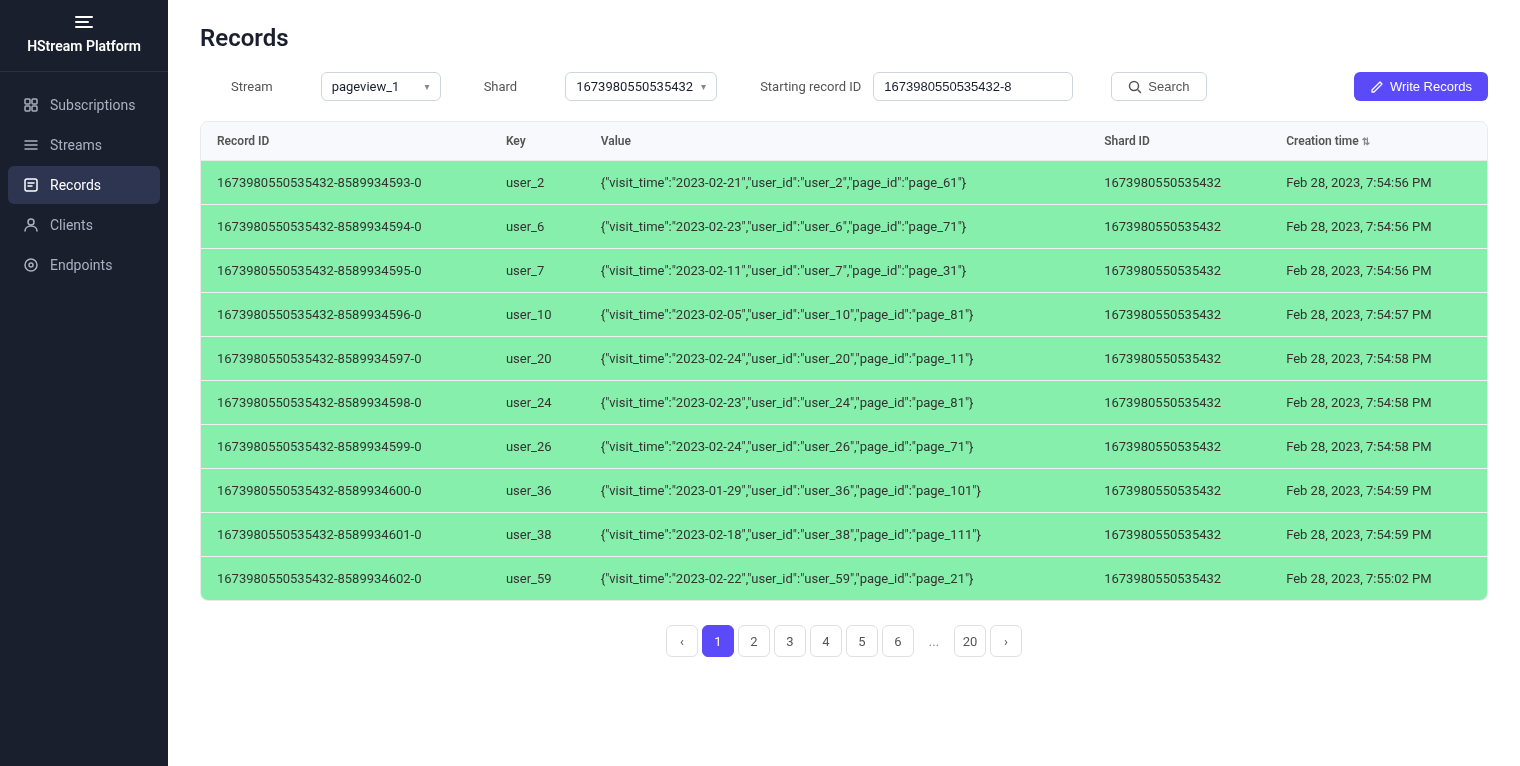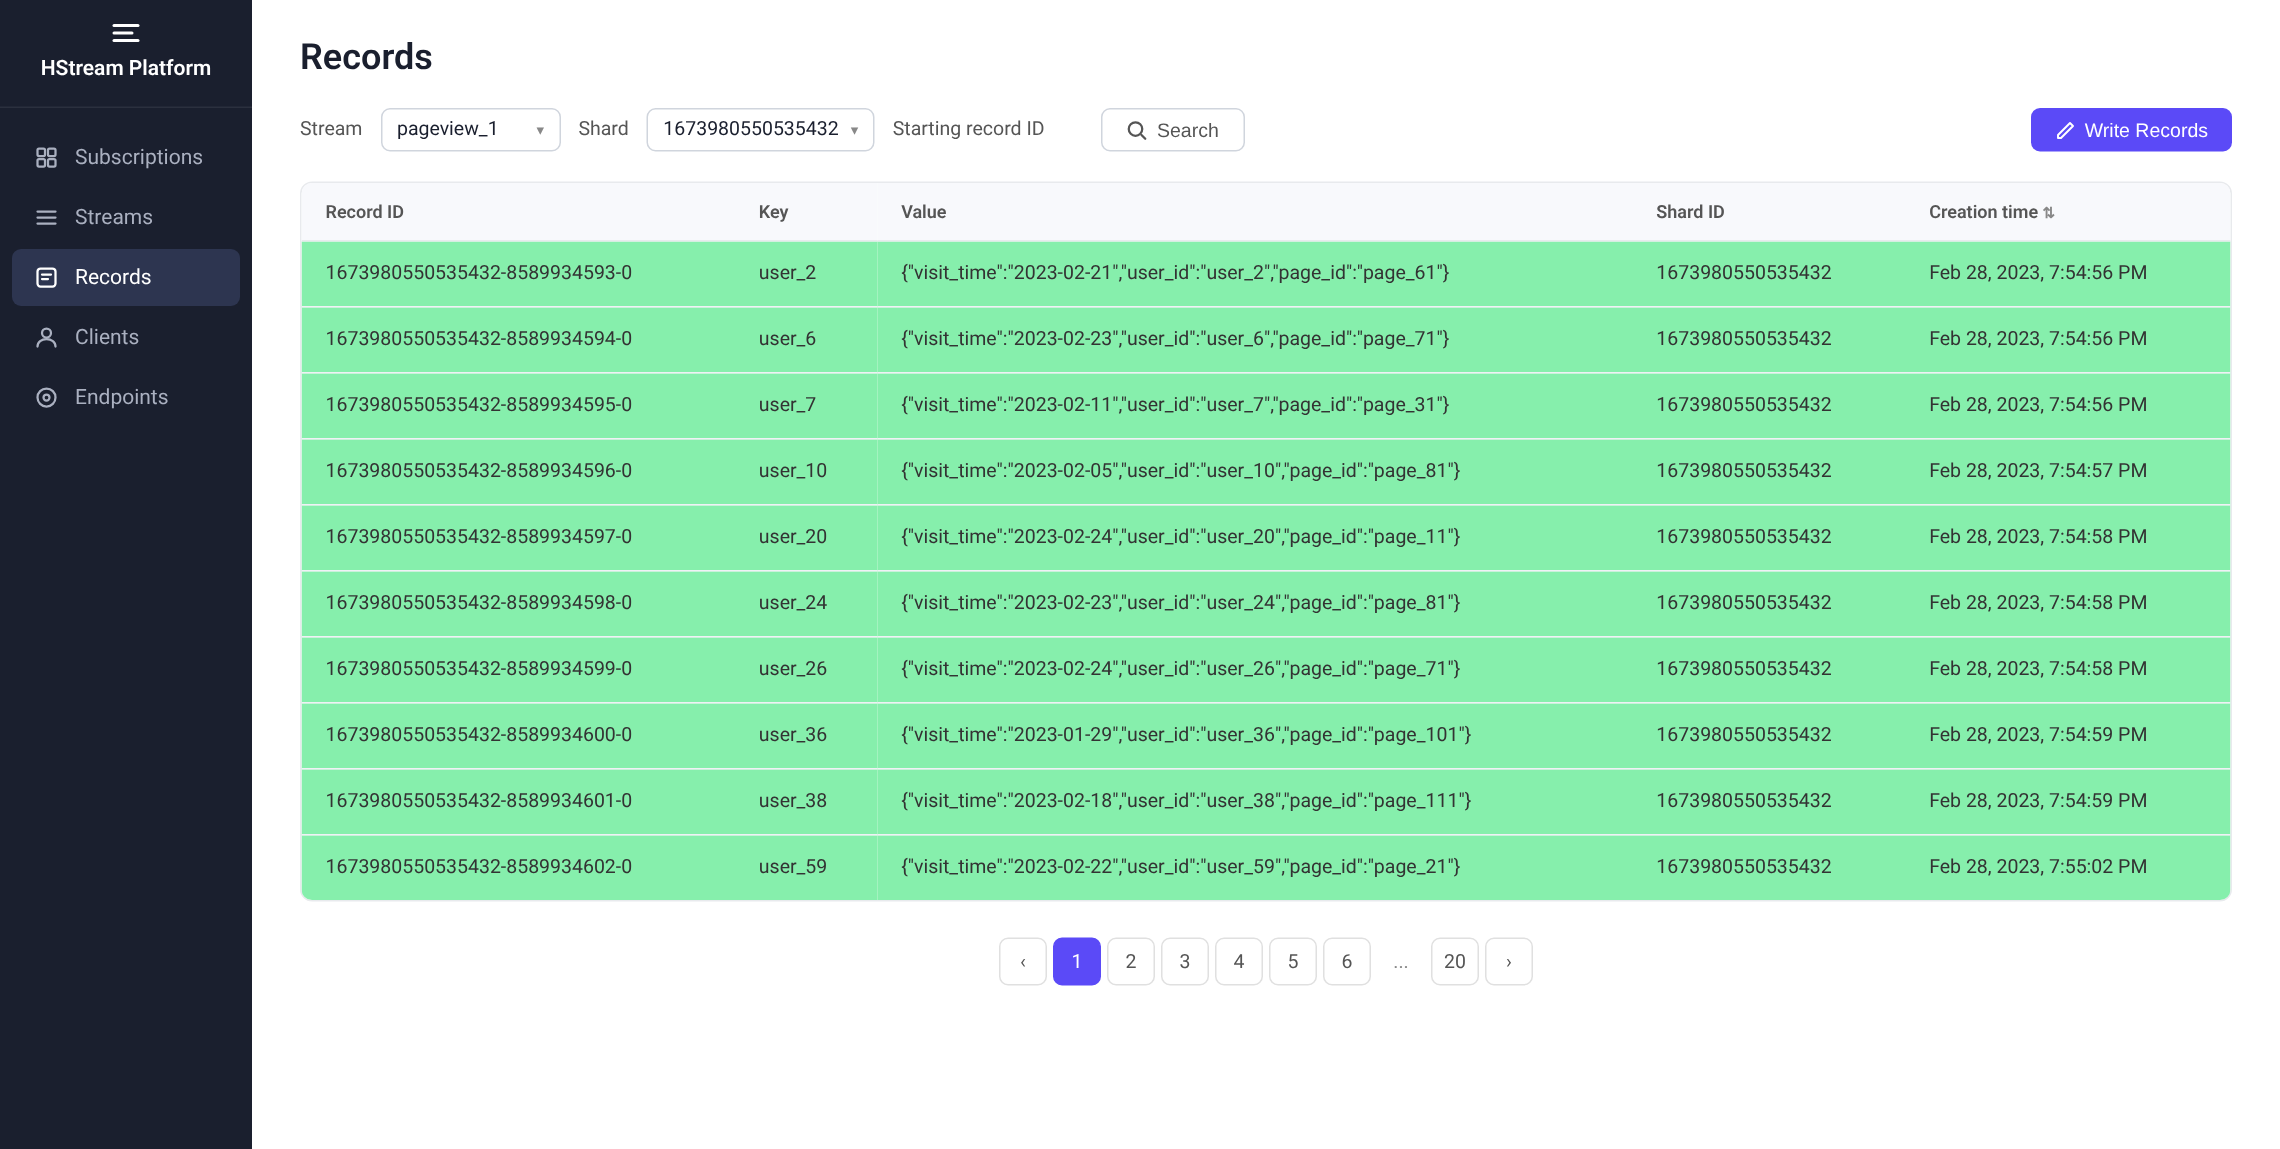--- a/index.html
+++ b/index.html
@@ -82,33 +82,35 @@
     .toolbar {
       display: flex;
       align-items: center;
       gap: 12px;
       margin-bottom: 20px;
       flex-wrap: wrap;
     }
     .toolbar-label {
       font-size: 13px;
       color: #555;
+      margin-left: 31px;
     }
     .toolbar-select {
       display: flex;
       align-items: center;
       border: 1px solid #d0d5dd;
       border-radius: 6px;
       padding: 6px 10px;
       background: #fff;
       cursor: pointer;
       font-size: 13px;
       color: #1a1f2e;
       gap: 8px;
       min-width: 120px;
+      margin-left: 36px;
     }
     .toolbar-select .chevron { font-size: 10px; color: #888; margin-left: auto; }
     .toolbar-input {
       border: 1px solid #d0d5dd;
       border-radius: 6px;
       padding: 6px 10px;
       background: #fff;
       font-size: 13px;
       color: #1a1f2e;
       min-width: 200px;
@@ -279,20 +281,21 @@
         <span class="chevron">▾</span>
       </div>
 
       <span class="toolbar-label">Shard</span>
       <div class="toolbar-select">
         <span>1673980550535432</span>
         <span class="chevron">▾</span>
       </div>
 
       <span class="toolbar-label">Starting record ID</span>
+      <input class="toolbar-input" type="text" value="1673980550535432-8" style="">
 
       <button class="search-btn">
         <svg width="14" height="14" viewBox="0 0 14 14" fill="none">
           <circle cx="6" cy="6" r="4.5" stroke="#555" stroke-width="1.5"></circle>
           <path d="M10 10l2.5 2.5" stroke="#555" stroke-width="1.5" stroke-linecap="round"></path>
         </svg>
         <span>Search</span>
       </button>
 
       <button class="write-records-btn">

